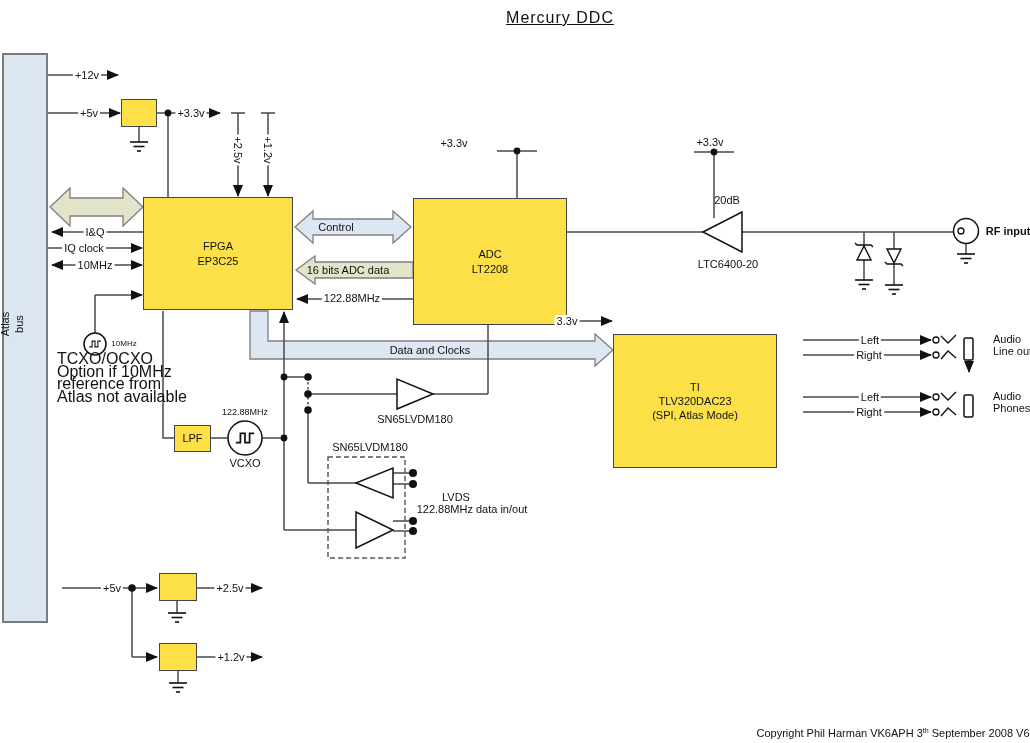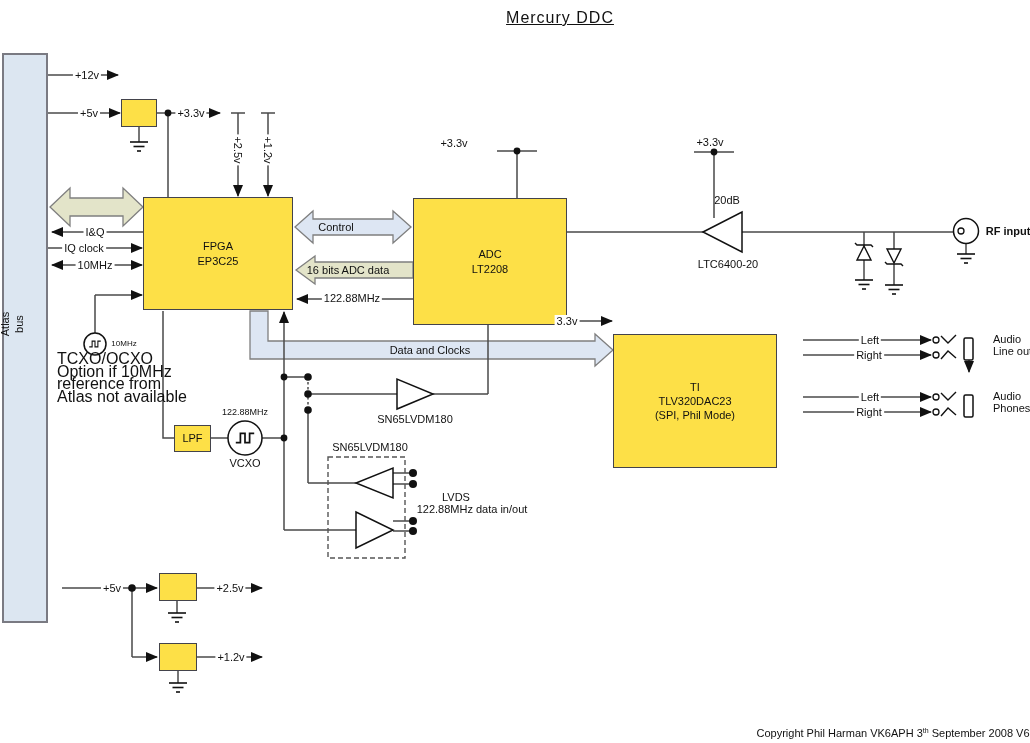--- a/index.html
+++ b/index.html
@@ -167,21 +167,21 @@
   <span>FPGA</span>
   <span>EP3C25</span>
 </div>
 <div class="blk" style="left:413px;top:198px;width:154px;height:127px;">
   <span>ADC</span>
   <span>LT2208</span>
 </div>
 <div class="blk" style="left:613px;top:326px;width:164px;height:134px;margin-top:8px;">
   <span>TI</span>
   <span>TLV320DAC23</span>
-  <span>(SPI, Phil Mode)</span>
+  <span>(SPI, Atlas Mode)</span>
 </div>
 <div class="blk" style="left:174px;top:425px;width:37px;height:27px;">
   <span>LPF</span>
 </div>
 <div class="blk" style="left:159px;top:573px;width:38px;height:28px;"></div>
 <div class="blk" style="left:159px;top:643px;width:38px;height:28px;"></div>
 
 <div class="lbl title" style="left:560px;top:18px;">Mercury  DDC</div>
 
 <div class="lbl bg" style="left:87px;top:75px;">+12v</div>

